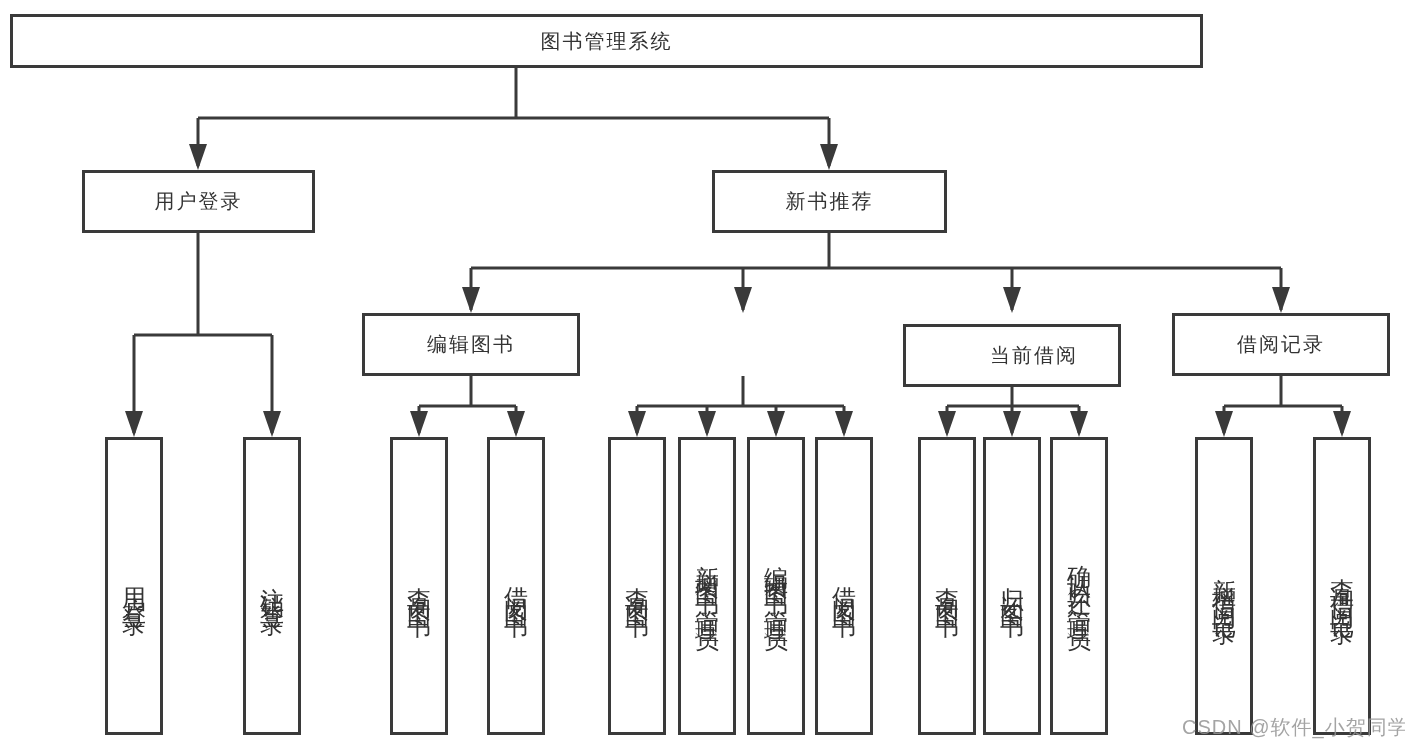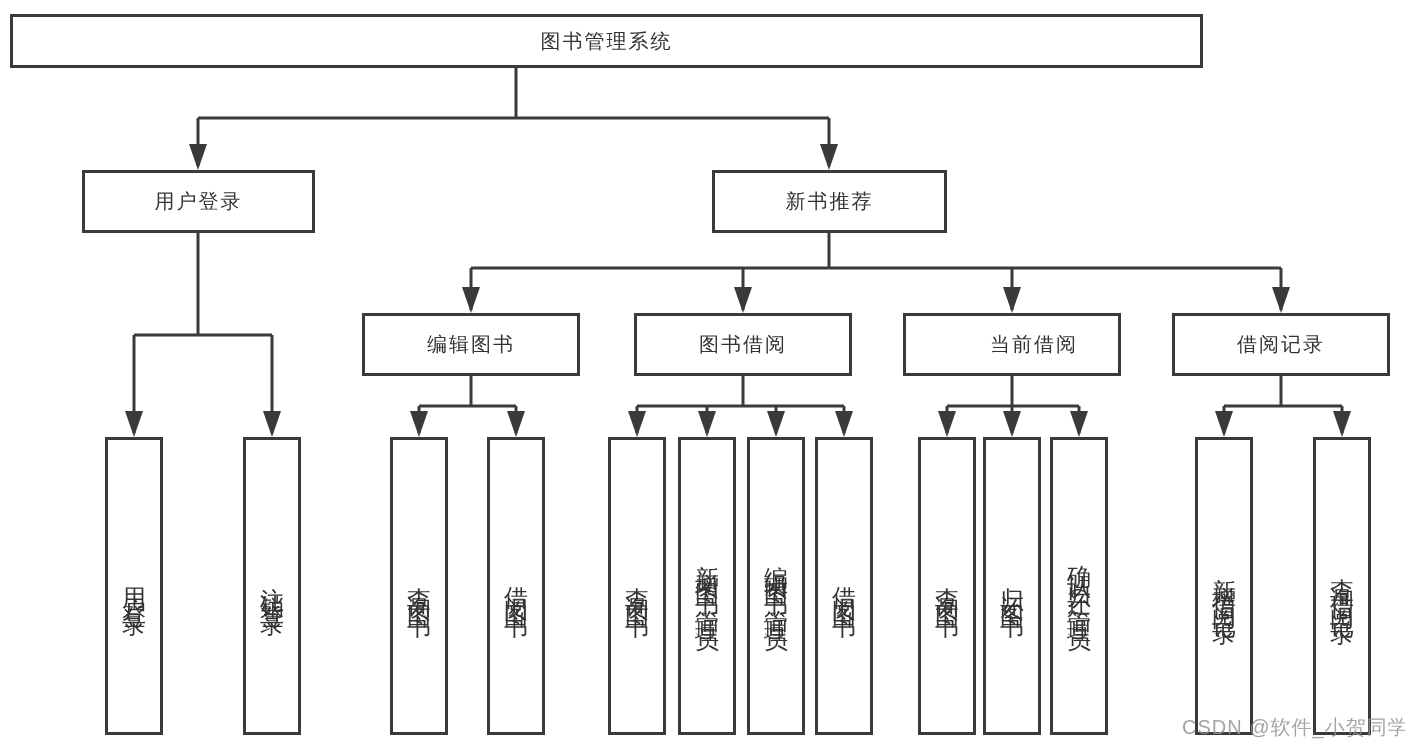--- a/index.html
+++ b/index.html
@@ -109,22 +109,21 @@
       <polygon points="1333,411 1351,411 1342,437"></polygon>
     </g>
   </svg>
 
   <div class="node" style="left:10px; top:14px; width:1193px; height:54px;">图书管理系统</div>
 
   <div class="node" style="left:82px; top:170px; width:233px; height:63px;">用户登录</div>
   <div class="node" style="left:712px; top:170px; width:235px; height:63px;">新书推荐</div>
 
   <div class="node" style="left:362px; top:313px; width:218px; height:63px;">编辑图书</div>
-  <div class="node" style="left:634px; top:313px; width:218px; height:63px;">图书借阅</div>
-  <div class="node" style="left:903px; top:313px; width:218px; height:63px;padding-left:44px;">当前借阅</div>
+  <div class="node" style="left:903px; top:324px; width:218px; height:63px;padding-left:44px;">当前借阅</div>
   <div class="node" style="left:1172px; top:313px; width:218px; height:63px;">借阅记录</div>
 
   <div class="vnode" style="left:105px;">用户登录</div>
   <div class="vnode" style="left:243px;">注销登录</div>
 
   <div class="vnode" style="left:390px;">查询图书</div>
   <div class="vnode" style="left:487px;">借阅图书</div>
 
   <div class="vnode" style="left:608px;">查询图书</div>
   <div class="vnode" style="left:678px;">新增图书（管理员）</div>

